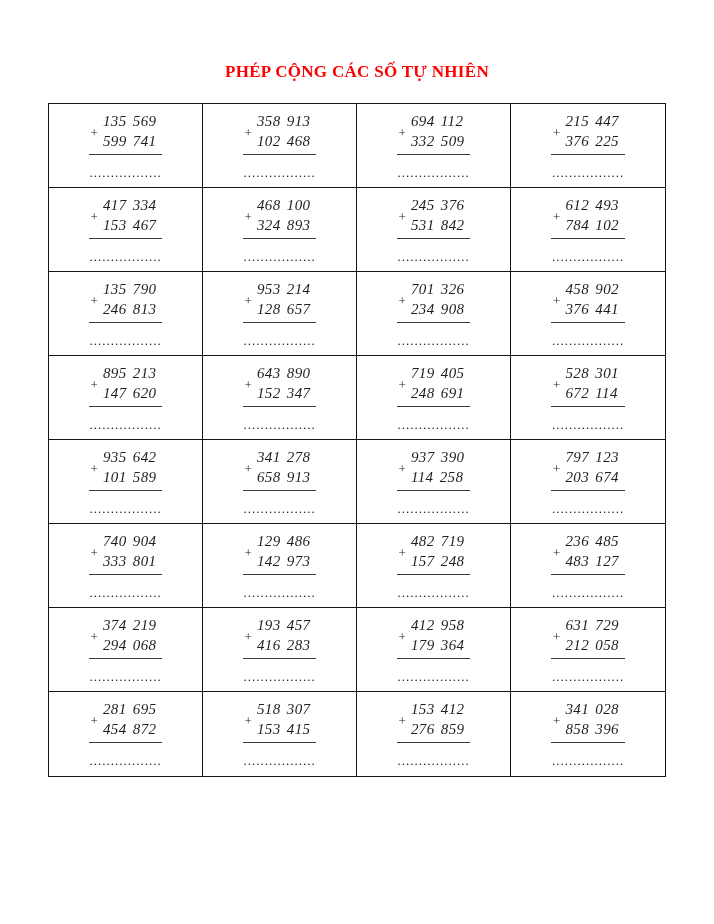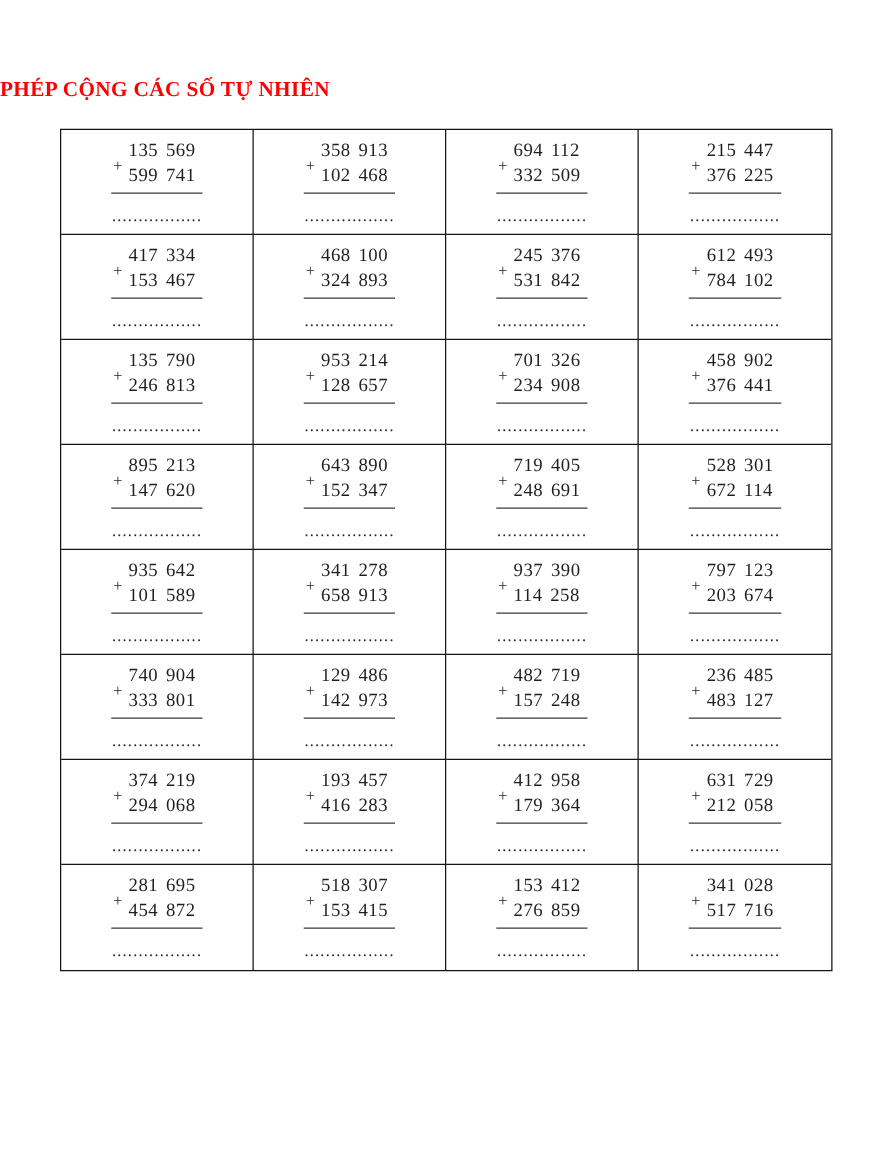--- a/index.html
+++ b/index.html
@@ -6,20 +6,21 @@
   body {
     width: 714px;
     height: 924px;
     background: #ffffff;
     overflow: hidden;
     font-family: "Liberation Serif", "DejaVu Serif", serif;
   }
   .page-title {
     margin: 0;
     padding-top: 62px;
+    text-align: center;
     font-size: 17px;
     font-weight: bold;
     letter-spacing: 0.3px;
     color: #ff0000;
     font-family: "Liberation Serif", "DejaVu Serif", serif;
   }
   .worksheet {
     width: 618px;
     margin: 21px auto 0 auto;
     display: grid;
@@ -47,21 +48,21 @@
     border-bottom: 1.5px solid #3a3a3a;
     padding: 0 6px 3px 2px;
   }
   .plus {
     font-size: 13px;
     color: #1f1f1f;
     margin-right: 5px;
     line-height: 1;
     transform: translateY(1px);
   }
-  .nums { display: flex; flex-direction: column; }
+  .nums { display: flex; flex-direction: column; font-style: italic; }
   .num {
     font-size: 15px;
     line-height: 20px;
     color: #1f1f1f;
     letter-spacing: 0.4px;
     word-spacing: 2px;
     white-space: pre;
   }
   .dots {
     margin-top: 13px;
@@ -451,19 +452,19 @@
       </div>
       <div class="dots">.................</div>
     </div>
   </div>
     <div class="cell">
     <div class="prob">
       <div class="addends">
         <span class="plus">+</span>
         <div class="nums">
           <div class="num">341 028</div>
-          <div class="num">517 716</div>
+          <div class="num">858 396</div>
         </div>
       </div>
       <div class="dots">.................</div>
     </div>
   </div>
   </div>
 
 </body></html>

